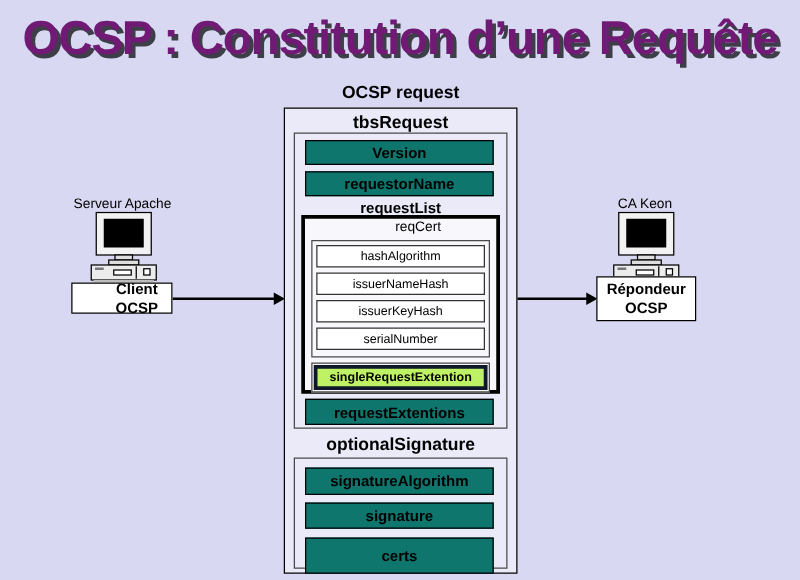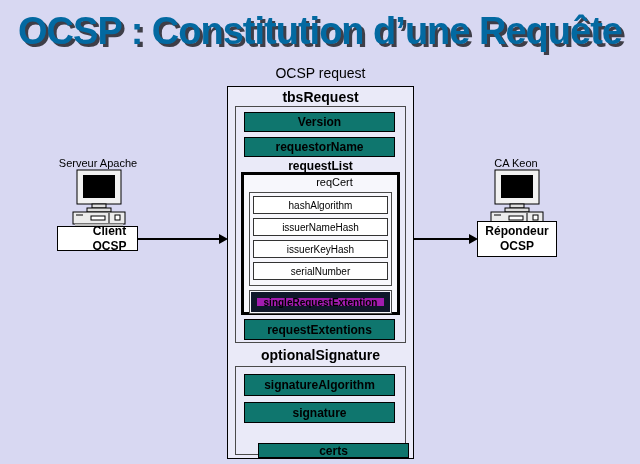--- a/index.html
+++ b/index.html
@@ -11,29 +11,29 @@
     overflow:hidden;
     color:#000;
   }
   #slide { position:absolute; inset:0; width:640px; height:464px; }
 
   
   .slide-title {
     position:absolute; top:10px; left:0; width:640px;
     text-align:center;
     font-size:38px; font-weight:bold; letter-spacing:-1px;
-    color:#0369a1;
+    color:#701a75;
     text-shadow:3px 3px 0 #3e3e48;
     white-space:nowrap;
   }
 
   
   .diagram-heading {
     position:absolute; top:65px; left:227px; width:187px;
-    text-align:center; font-size:14px; font-weight:normal;
+    text-align:center; font-size:14px; font-weight:bold;
   }
 
   
   .outer-box {
     position:absolute; left:227px; top:86px; width:187px; height:373px;
     background:#eaeaf8; border:1px solid #000;
   }
   .sec-heading {
     position:absolute; left:0; width:100%;
     text-align:center; font-size:14px; font-weight:bold;
@@ -69,21 +69,21 @@
     background:#fff; border:1px solid #333;
     display:flex; align-items:center; justify-content:center;
     font-size:10px; font-weight:normal;
   }
   .single-outer {
     position:absolute; left:5px; top:115px; width:143px; height:24px;
     border:1px solid #4a4a4a; background:#f7f7fc; padding:1px;
   }
   .single-inner {
     width:100%; height:100%;
-    background:#a21caf; border:6px solid #0f172a;
+    background:#bef264; border:3px solid #0f172a;
     display:flex; align-items:center; justify-content:center;
     font-size:10px; font-weight:bold;
   }
   .opt-box {
     position:absolute; left:7px; top:279px; width:171px; height:89px;
     background:#eaeaf8; border:1px solid #4a4a4a;
   }
 
   
   .actor-label {
@@ -175,18 +175,18 @@
       </div>
 
       <div class="leaf" style="top:212px; height:21px;">requestExtentions</div>
     </div>
 
     <div class="sec-heading" style="top:260px;">optionalSignature</div>
 
     <div class="opt-box">
       <div class="leaf" style="top:7px; height:22px;">signatureAlgorithm</div>
       <div class="leaf" style="top:35px; height:21px;">signature</div>
-      <div class="leaf" style="top:76px; height:15px;margin-left:14px;">certs</div>
+      <div class="leaf" style="top:63px; height:29px;">certs</div>
     </div>
 
   </div>
 
 </div>
 
 </body></html>

